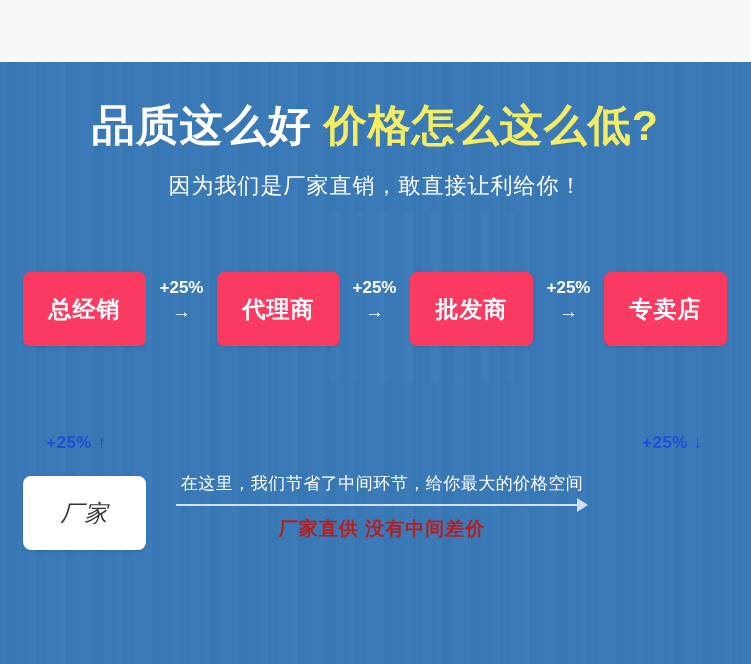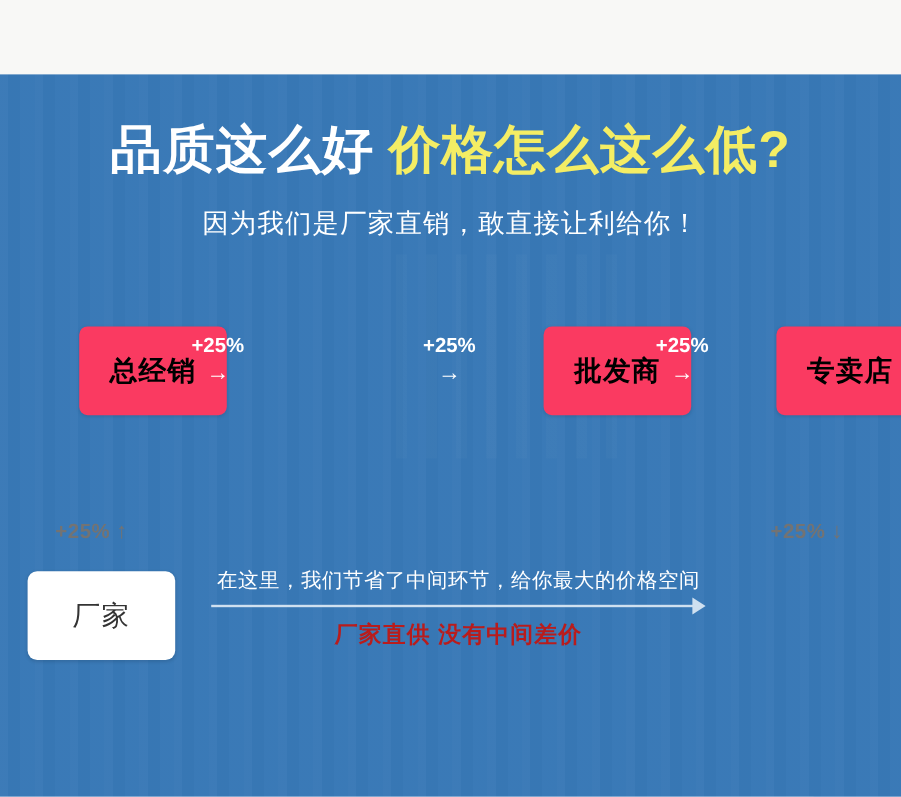--- a/index.html
+++ b/index.html
@@ -106,29 +106,28 @@
     z-index: 3;
   }
 
   .chain-box {
     position: absolute;
     top: 0;
     width: 123px;
     height: 74px;
     background: #fa3a61;
     border-radius: 7px;
-    color: #000000;
+    color: #ffffff;
     font-size: 23px;
     font-weight: bold;
     letter-spacing: 1px;
     display: flex;
     align-items: center;
     justify-content: center;
     box-shadow: 0 1px 3px rgba(0,0,0,0.10);
-    margin-left: 43px;
   }
   .chain-box.b0 { left: 0px; }
   .chain-box.b1 { left: 194px; }
   .chain-box.b2 { left: 387px; }
   .chain-box.b3 { left: 581px; }
 
   .chain-gap {
     position: absolute;
     top: 6px;
     width: 71px;
@@ -150,21 +149,21 @@
     display: block;
     font-size: 19px;
     line-height: 1.3;
     margin-top: 2px;
   }
 
   
   .mid-label {
     position: absolute;
     top: 432px;
-    color: #737373;
+    color: #1d4ed8;
     font-size: 17px;
     font-weight: bold;
     letter-spacing: 0.5px;
     white-space: nowrap;
     z-index: 3;
   }
   .mid-label .sym { font-weight: normal; font-size: 18px; margin-left: 5px; }
   .mid-label.left  { left: 46px; }
   .mid-label.right { left: 642px; }
 
@@ -178,21 +177,21 @@
     border-radius: 8px;
     color: #333333;
     font-size: 23px;
     letter-spacing: 1px;
     display: flex;
     align-items: center;
     justify-content: center;
     box-shadow: 0 1px 3px rgba(0,0,0,0.12);
     z-index: 3;
   }
-  .white-box.left  { left: 23px; }
+  .white-box.left  { left: 23px; font-style: italic; }
   .white-box.right { left: 604px; }
 
   
   .center-msg {
     position: absolute;
     left: 176px;
     top: 471px;
     width: 412px;
     text-align: center;
     z-index: 3;
@@ -254,20 +253,23 @@
 
     <div class="chain-box b0">
       <span>总经销</span>
     </div>
 
     <div class="chain-gap g0">
       <span class="pct">+25%</span>
       <span class="arrow">→</span>
     </div>
 
+    <div class="chain-box b1">
+      <span>代理商</span>
+    </div>
 
     <div class="chain-gap g1">
       <span class="pct">+25%</span>
       <span class="arrow">→</span>
     </div>
 
     <div class="chain-box b2">
       <span>批发商</span>
     </div>
 

